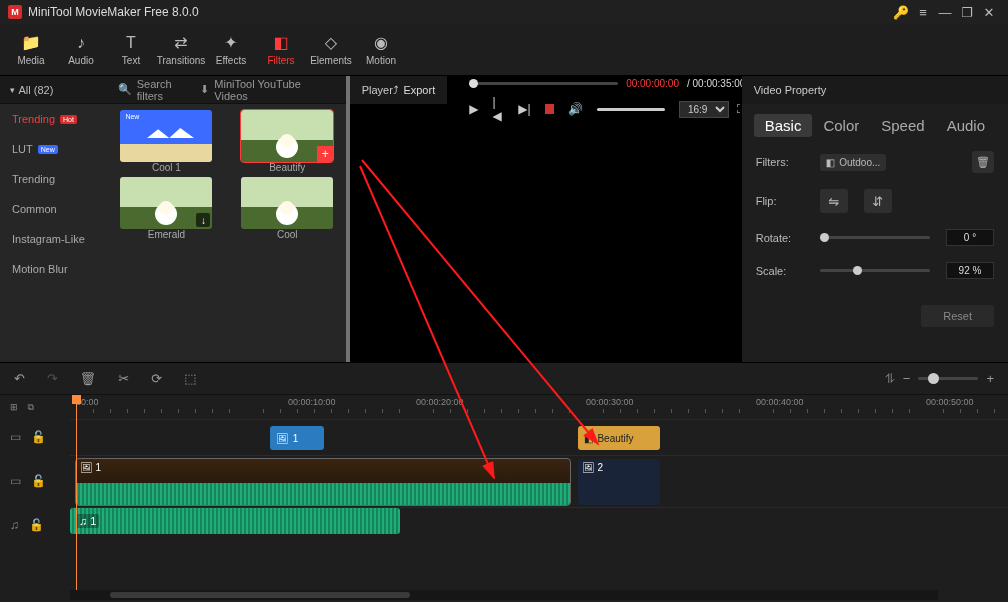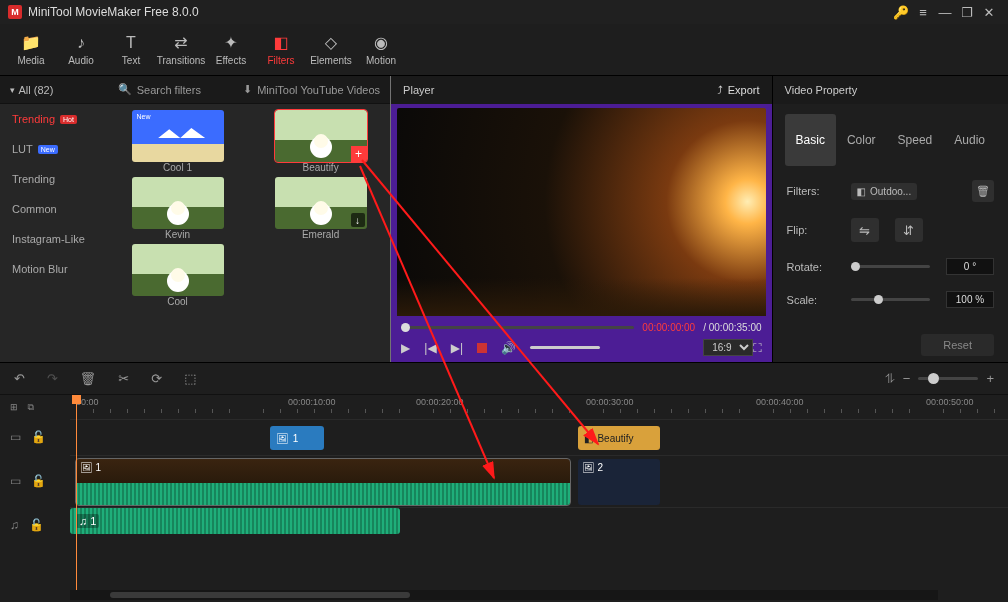--- a/index.html
+++ b/index.html
@@ -28,42 +28,42 @@
 .filtergrid .header .sicon{margin-right:5px}
 .filtergrid .header .spacer{flex:1}
 .filtergrid .grid{flex:1;overflow:hidden;padding:6px 10px;display:grid;grid-template-columns:1fr 1fr;gap:4px 24px;align-content:start}
 .fitem{display:flex;flex-direction:column;align-items:center}
 .thumb{width:92px;height:52px;border-radius:3px;position:relative;overflow:hidden}
 .thumb.selected{outline:1px solid #ff3b3b}
 .thumb .corner-new{position:absolute;top:2px;left:2px;background:#3b6cff;color:#fff;font-size:7px;padding:1px 3px;border-radius:2px}
 .thumb .corner-add{position:absolute;bottom:0;right:0;width:16px;height:16px;background:#ff3b3b;color:#fff;font-size:12px;display:flex;align-items:center;justify-content:center}
 .thumb .corner-dl{position:absolute;bottom:2px;right:2px;width:14px;height:14px;background:rgba(0,0,0,.6);color:#fff;font-size:10px;border-radius:2px;display:flex;align-items:center;justify-content:center}
 .fitem .lbl{font-size:10px;color:#aaa;margin-top:0}
-.player{width:396px;background:#4c1d95;border-left:1px solid #737373;border-right:1px solid #000;display:flex;flex-direction:column}
+.player{width:396px;background:#000000;border-left:4px solid #737373;border-right:1px solid #000;display:flex;flex-direction:row}
 .player .phead{height:28px;display:flex;align-items:center;padding:0 12px;font-size:11px;background:#1a1a1a}
 .player .phead .spacer{flex:1}
 .exportbtn{display:flex;align-items:center;gap:5px;cursor:pointer;color:#ddd}
 .preview{flex:1;margin:4px 6px;background:radial-gradient(circle at 95% 45%,#ffedb3 0%,#ffb547 6%,#7a3a10 22%,#1a1108 55%,#0a0908 100%);border-radius:2px;position:relative}
 .preview::after{content:"";position:absolute;left:0;right:0;bottom:0;height:38px;background:linear-gradient(0deg,#2b1a08,transparent)}
 .controls{padding:2px 10px 6px}
 .seek{display:flex;align-items:center;gap:8px;font-size:10px}
 .seek .bar{flex:1;height:3px;background:#444;border-radius:2px;position:relative}
 .seek .bar .knob{position:absolute;left:0;top:-3px;width:9px;height:9px;border-radius:50%;background:#ddd}
 .seek .t1{color:#ff3b3b}
 .seek .t2{color:#ddd}
 .pbtns{display:flex;align-items:center;gap:14px;margin-top:6px}
 .pbtns .ic{font-size:12px;color:#ccc;cursor:pointer}
 .pbtns .stop{width:10px;height:10px;background:#c33}
 .volbar{width:70px;height:3px;background:#ccc;border-radius:2px}
-.aspect{margin-left:auto;display:flex;align-items:center;}
+.aspect{margin-left:auto;display:flex;align-items:center;gap:8px}
 .aspect select{background:#2a2a2a;color:#ccc;border:1px solid #444;font-size:10px;padding:1px 4px}
 .props{flex:1;background:#1e1e1e;display:flex;flex-direction:column}
 .props .phead{height:28px;display:flex;align-items:center;padding:0 12px;font-size:11px;background:#1a1a1a}
 .proptabs{display:flex;margin:10px 12px 6px;gap:0}
-.proptabs .pt{padding:19px 11px;font-size:12px;color:#aaa;cursor:pointer}
+.proptabs .pt{padding:3px 11px;font-size:15px;color:#aaa;cursor:pointer}
 .proptabs .pt.active{background:#3a3a3a;color:#fff;border-radius:3px}
 .proprow{display:flex;align-items:center;padding:8px 14px;font-size:11px;color:#bbb;gap:16px}
 .proprow .lbl{width:48px}
 .chip{background:#2f2f2f;padding:3px 6px;border-radius:3px;font-size:10px;display:flex;align-items:center;gap:4px}
 .numbox{width:48px;background:#111;color:#ddd;border:1px solid #333;text-align:center;padding:2px 0;font-size:10px;margin-left:auto}
 .del{width:22px;height:22px;background:#2f2f2f;border-radius:3px;display:flex;align-items:center;justify-content:center;margin-left:auto;cursor:pointer}
 .flipbtn{width:28px;height:24px;background:#2f2f2f;border-radius:3px;display:flex;align-items:center;justify-content:center;cursor:pointer;font-size:13px}
 .slider{flex:1;height:3px;background:#444;position:relative;border-radius:2px}
 .slider .knob{position:absolute;top:-3px;width:9px;height:9px;border-radius:50%;background:#ccc}
 .resetbtn{margin:18px 14px 0 auto;background:#2a2a2a;color:#888;padding:5px 22px;font-size:11px;border-radius:3px;cursor:pointer;width:fit-content}
@@ -202,26 +202,20 @@
           <div class="fitem">
             <div class="thumb thumb-field selected">
               <div class="person"></div>
               <div class="corner-add">+</div>
             </div>
             <div class="lbl">Beautify</div>
           </div>
           <div class="fitem">
             <div class="thumb thumb-field">
               <div class="person"></div>
-            </div>
-            <div class="lbl">Kevin</div>
-          </div>
-          <div class="fitem">
-            <div class="thumb thumb-field">
-              <div class="person"></div>
               <div class="corner-dl">↓</div>
             </div>
             <div class="lbl">Emerald</div>
           </div>
           <div class="fitem">
             <div class="thumb thumb-field">
               <div class="person"></div>
             </div>
             <div class="lbl">Cool</div>
           </div>
@@ -290,21 +284,21 @@
       <div class="slider">
           <div class="knob" style="left:0"></div>
         </div>
       <div class="numbox">0 °</div>
     </div>
     <div class="proprow">
       <span class="lbl">Scale:</span>
       <div class="slider">
           <div class="knob" style="left:30%"></div>
         </div>
-      <div class="numbox">100 %</div>
+      <div class="numbox">92 %</div>
     </div>
     <div class="resetbtn">Reset</div>
   </div>
 </div>
 
 <div class="tlwrap">
   <div class="tltools">
     <span>↶</span>
     <span style="opacity:.4">↷</span>
     <span>🗑</span>

